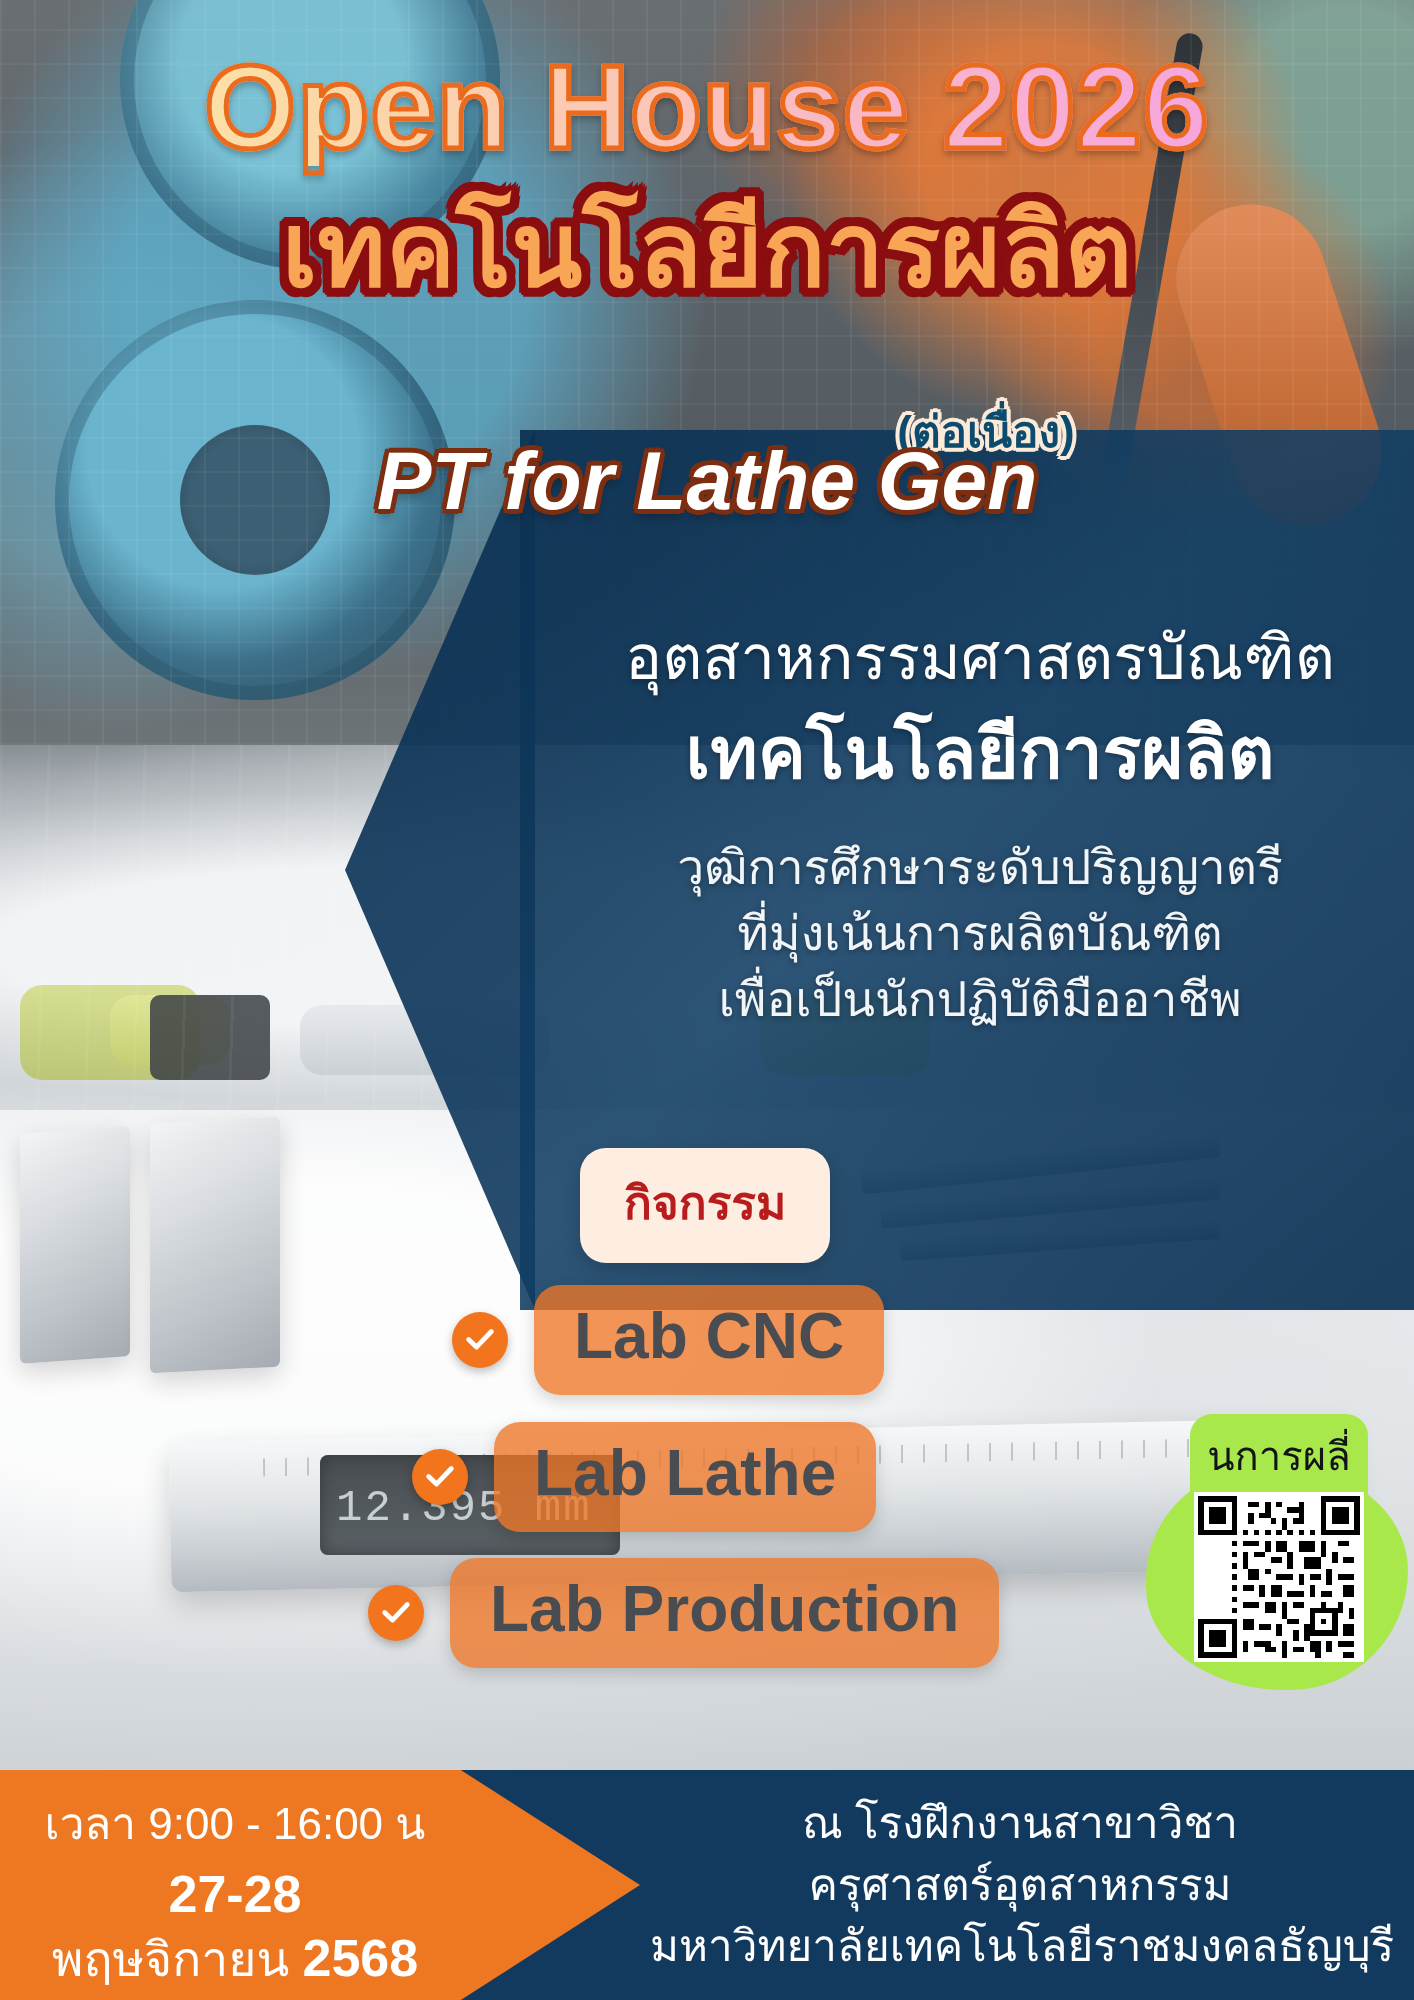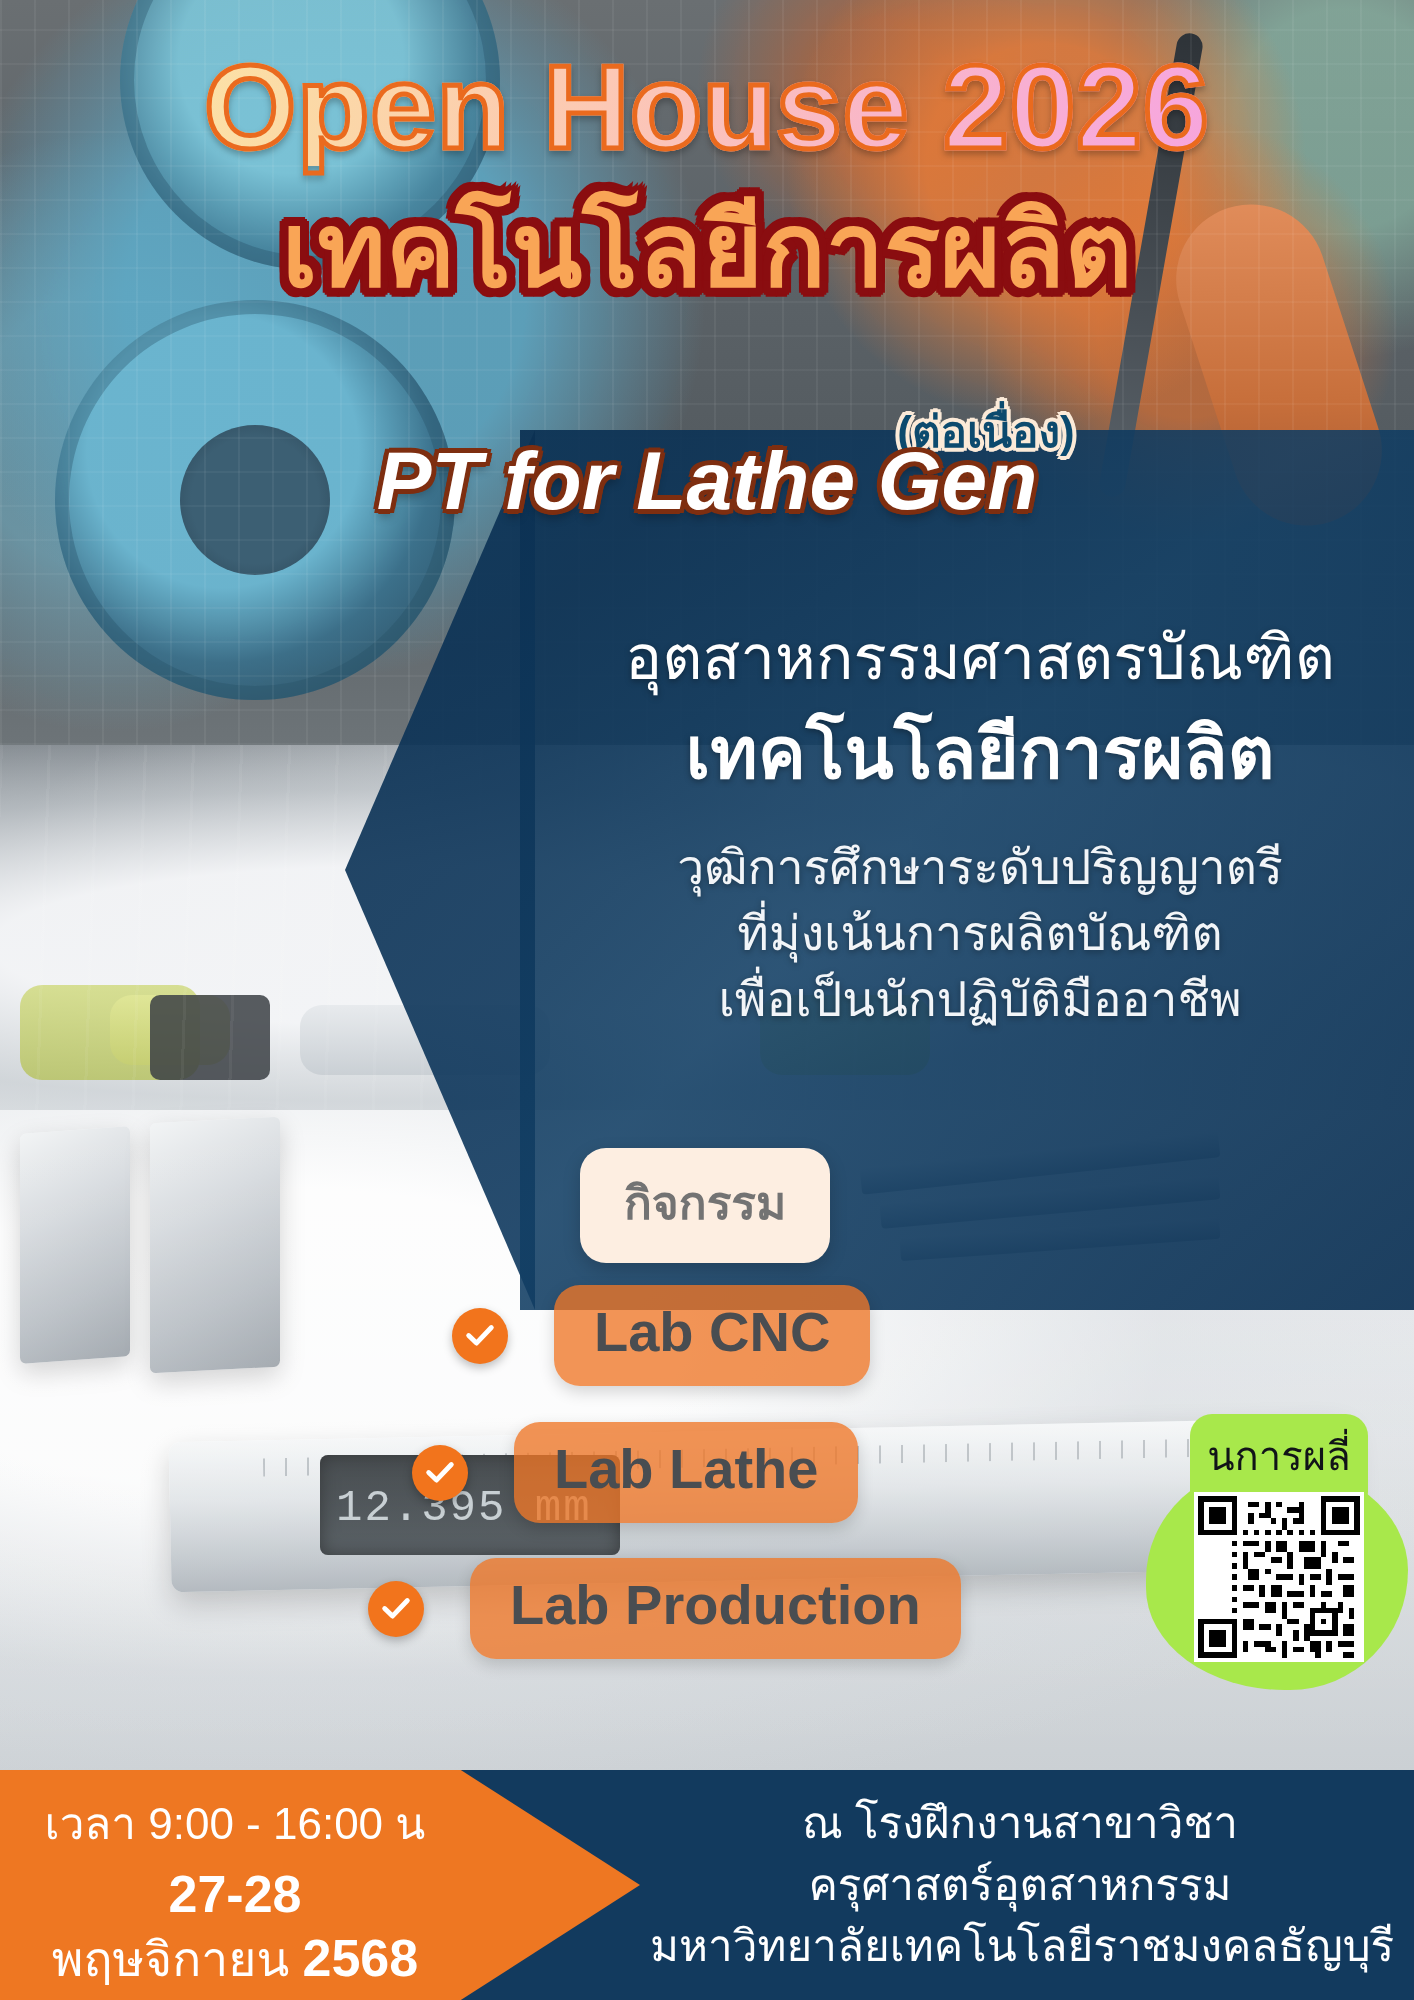--- a/index.html
+++ b/index.html
@@ -205,41 +205,40 @@
   .p-desc{
     position:absolute;left:560px;top:835px;width:840px;
     text-align:center;color:#f2f5f8;font-size:48px;line-height:1.38;
     text-shadow:0 2px 6px rgba(0,0,0,.35);
   }
   .p-desc div{white-space:nowrap;}
 
   
   .act-label{
     position:absolute;left:580px;top:1148px;
-    background:#fdeee1;color:#737373;
+    background:#fdeee1;color:#b91c1c;
     font-size:46px;font-weight:bold;
     padding:18px 44px 24px;border-radius:26px;
     box-shadow:0 6px 18px rgba(0,0,0,.18);
   }
   .act-row{position:absolute;display:flex;align-items:center;gap:26px;}
   .act-row .check{
     width:56px;height:56px;border-radius:50%;
     background:#f2741c;flex:0 0 auto;
     display:flex;align-items:center;justify-content:center;
     box-shadow:0 4px 10px rgba(0,0,0,.25);
   }
   .act-row .check svg{width:34px;height:34px;}
   .act-pill{
     background:rgba(238,118,38,.78);
     color:#494d51;
-    font-size:56px;font-weight:bold;
+    font-size:64px;font-weight:bold;
     padding:14px 40px 22px;border-radius:26px;
     white-space:nowrap;
     box-shadow:0 6px 16px rgba(0,0,0,.16);
-    margin-left:20px;
   }
   .row-cnc{left:452px;top:1285px;}
   .row-lathe{left:412px;top:1422px;}
   .row-prod{left:368px;top:1558px;}
 
   
   .qr-wrap{position:absolute;left:1168px;top:1448px;width:218px;height:240px;}
   .qr-blob{
     position:absolute;left:-22px;top:16px;width:262px;height:226px;
     background:#a8e84b;border-radius:48% 52% 46% 54% / 52% 48% 54% 46%;

